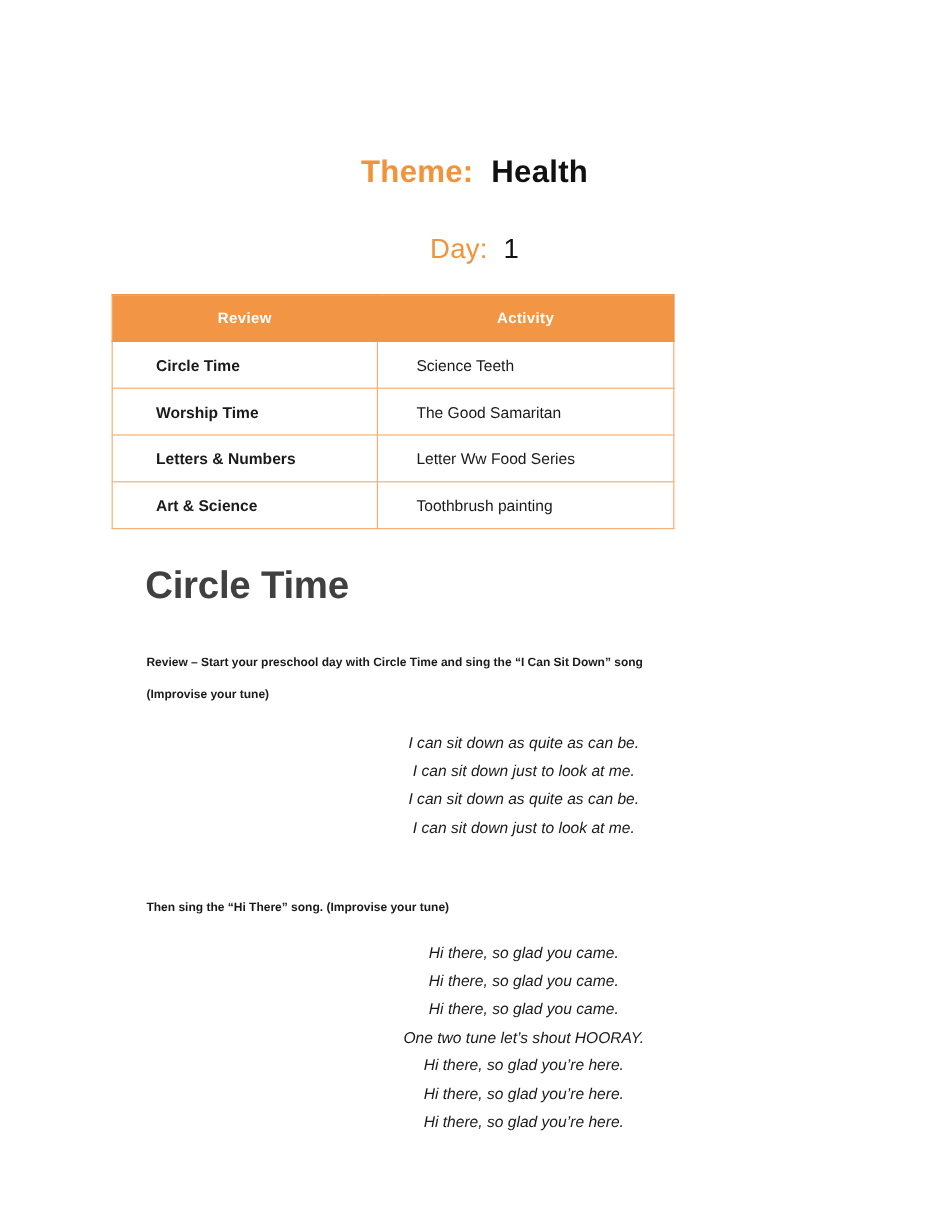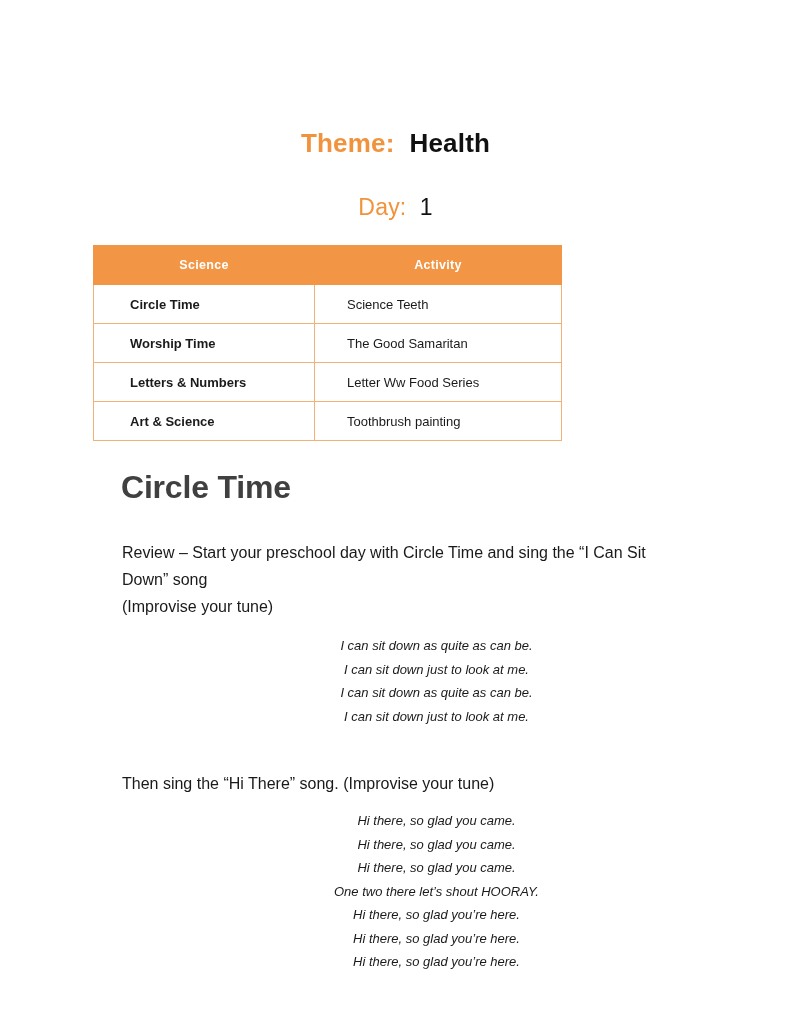--- a/index.html
+++ b/index.html
@@ -102,24 +102,25 @@
     letter-spacing: -0.2px;
   }
 
   
   .body-block {
     padding-left: 122px;
     padding-right: 120px;
     margin-top: 32px;
   }
   .body-text {
-    font-size: 16px;
+    font-size: 10px;
     line-height: 27px;
     color: #1a1a1a;
     margin: 0;
+    font-weight: bold;
   }
 
   
   .lyrics {
     margin: 14px 0 0 0;
     padding: 0;
     list-style: none;
     text-align: center;
     padding-left: 80px;
   }
@@ -152,21 +153,21 @@
   </h2>
 
   <div class="table-wrap">
     <table class="schedule">
       <colgroup>
         <col class="c-module">
         <col class="c-activity">
       </colgroup>
       <thead>
         <tr>
-          <th>Science</th>
+          <th>Review</th>
           <th>Activity</th>
         </tr>
       </thead>
       <tbody>
         <tr>
           <td class="module-cell">Circle Time</td>
           <td class="activity-cell">Science Teeth</td>
         </tr>
         <tr>
           <td class="module-cell">Worship Time</td>
@@ -196,20 +197,20 @@
       <li>I can sit down as quite as can be.</li>
       <li>I can sit down just to look at me.</li>
     </ul>
 
     <p class="body-text intro-two">Then sing the “Hi There” song. (Improvise your tune)</p>
 
     <ul class="lyrics block-two">
       <li>Hi there, so glad you came.</li>
       <li>Hi there, so glad you came.</li>
       <li>Hi there, so glad you came.</li>
-      <li>One two there let’s shout HOORAY.</li>
+      <li>One two tune let’s shout HOORAY.</li>
       <li>Hi there, so glad you’re here.</li>
       <li>Hi there, so glad you’re here.</li>
       <li>Hi there, so glad you’re here.</li>
     </ul>
   </div>
 
 </div>
 
 </body></html>

